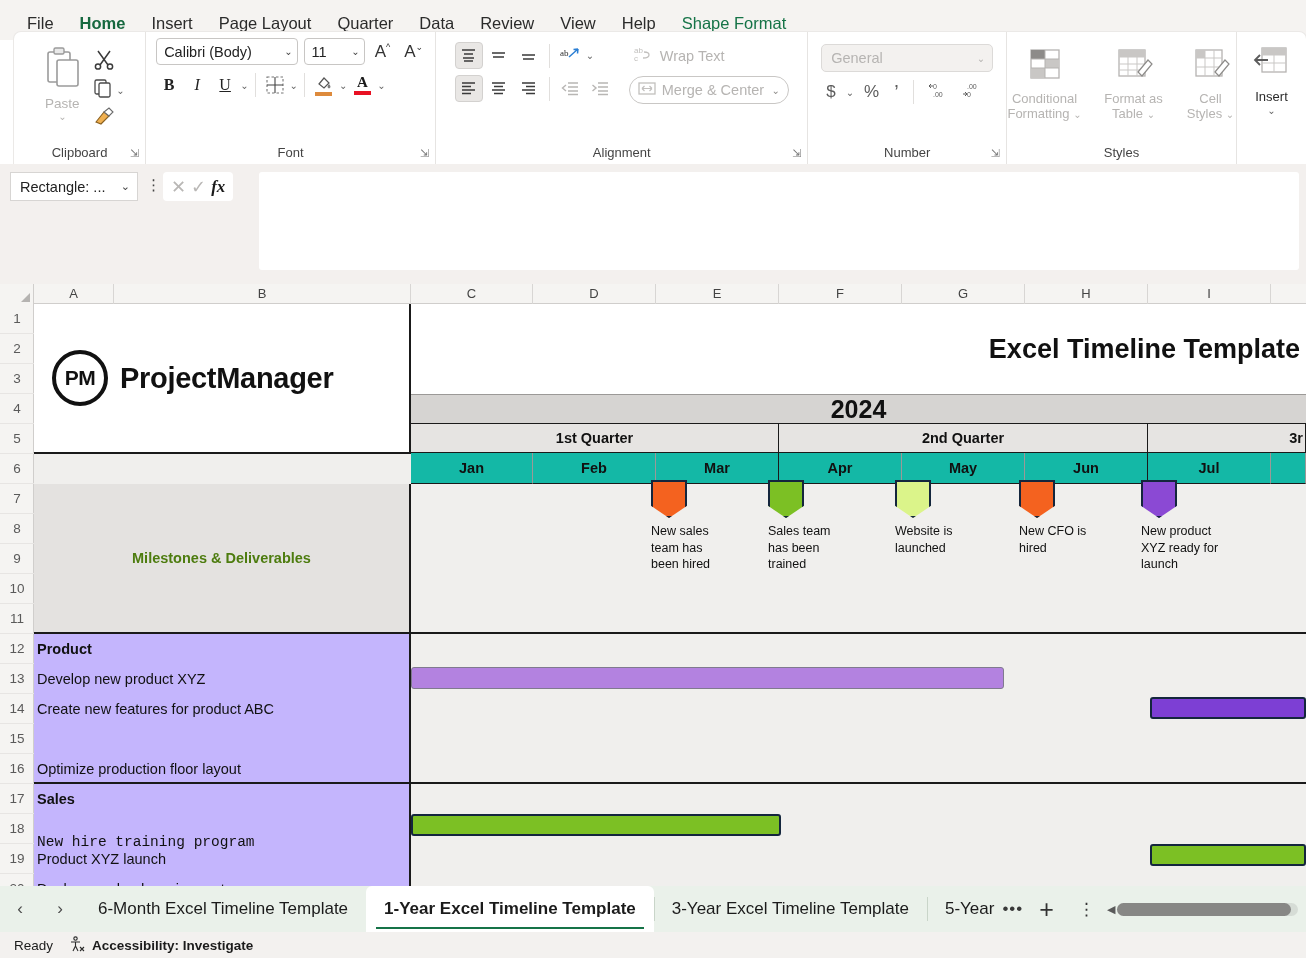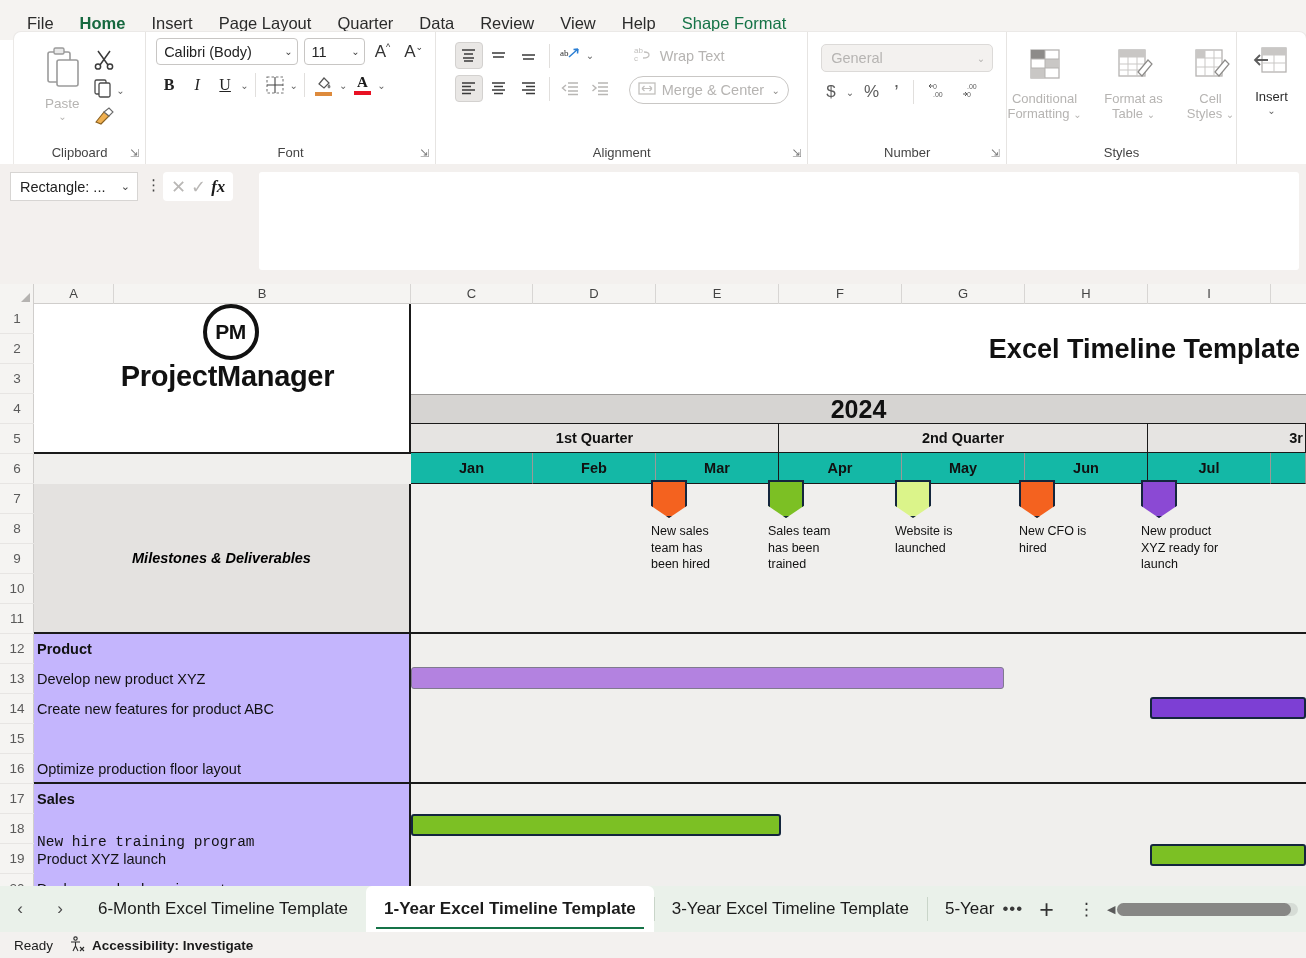--- a/index.html
+++ b/index.html
@@ -184,21 +184,20 @@
     background: #f0efed; overflow: hidden;
   }
 
   
   .tl-block { position: absolute; }
   .logo-cell {
     background: #ffffff;
     display: flex; align-items: center;
     border-right: 2px solid #1a1a1a;
     border-bottom: 2px solid #1a1a1a;
-    flex-direction: column;
   }
   .logo-mark {
     width: 56px; height: 56px; border-radius: 50%;
     border: 4.5px solid #111; margin-left: 18px;
     display: flex; align-items: center; justify-content: center;
     font-size: 21px; font-weight: 700; letter-spacing: -0.5px; color: #111;
   }
   .logo-text { font-size: 29px; font-weight: 700; color: #111; margin-left: 12px; letter-spacing: -0.3px; }
 
   .title-cell {
@@ -219,21 +218,21 @@
   }
   .m-cell {
     background: #14b8a6; border-right: 1px solid #9b9997; border-bottom: 1px solid #1a1a1a;
     display: flex; align-items: center; justify-content: center;
     font-size: 14.5px; font-weight: 700; color: #111;
   }
   .milestone-label {
     background: #e4e2e0;
     border-right: 2px solid #1a1a1a; border-bottom: 2px solid #1a1a1a;
     display: flex; align-items: center; justify-content: center;
-    font-size: 14.5px; font-weight: 700; color: #000000; font-style: italic;
+    font-size: 14.5px; font-weight: 700; color: #4d7c0f;
   }
   .milestone-area { background: #f0efed; border-bottom: 2px solid #1a1a1a; }
 
   .task-pane { background: #c4b5fd; border-right: 2px solid #1a1a1a; }
   .task-row {
     position: absolute; left: 0; width: 100%; height: 30px;
     display: flex; align-items: center; padding-left: 3px;
     font-size: 14.5px; color: #111;
   }
   .task-row.group { font-weight: 700; font-size: 14.5px; }

